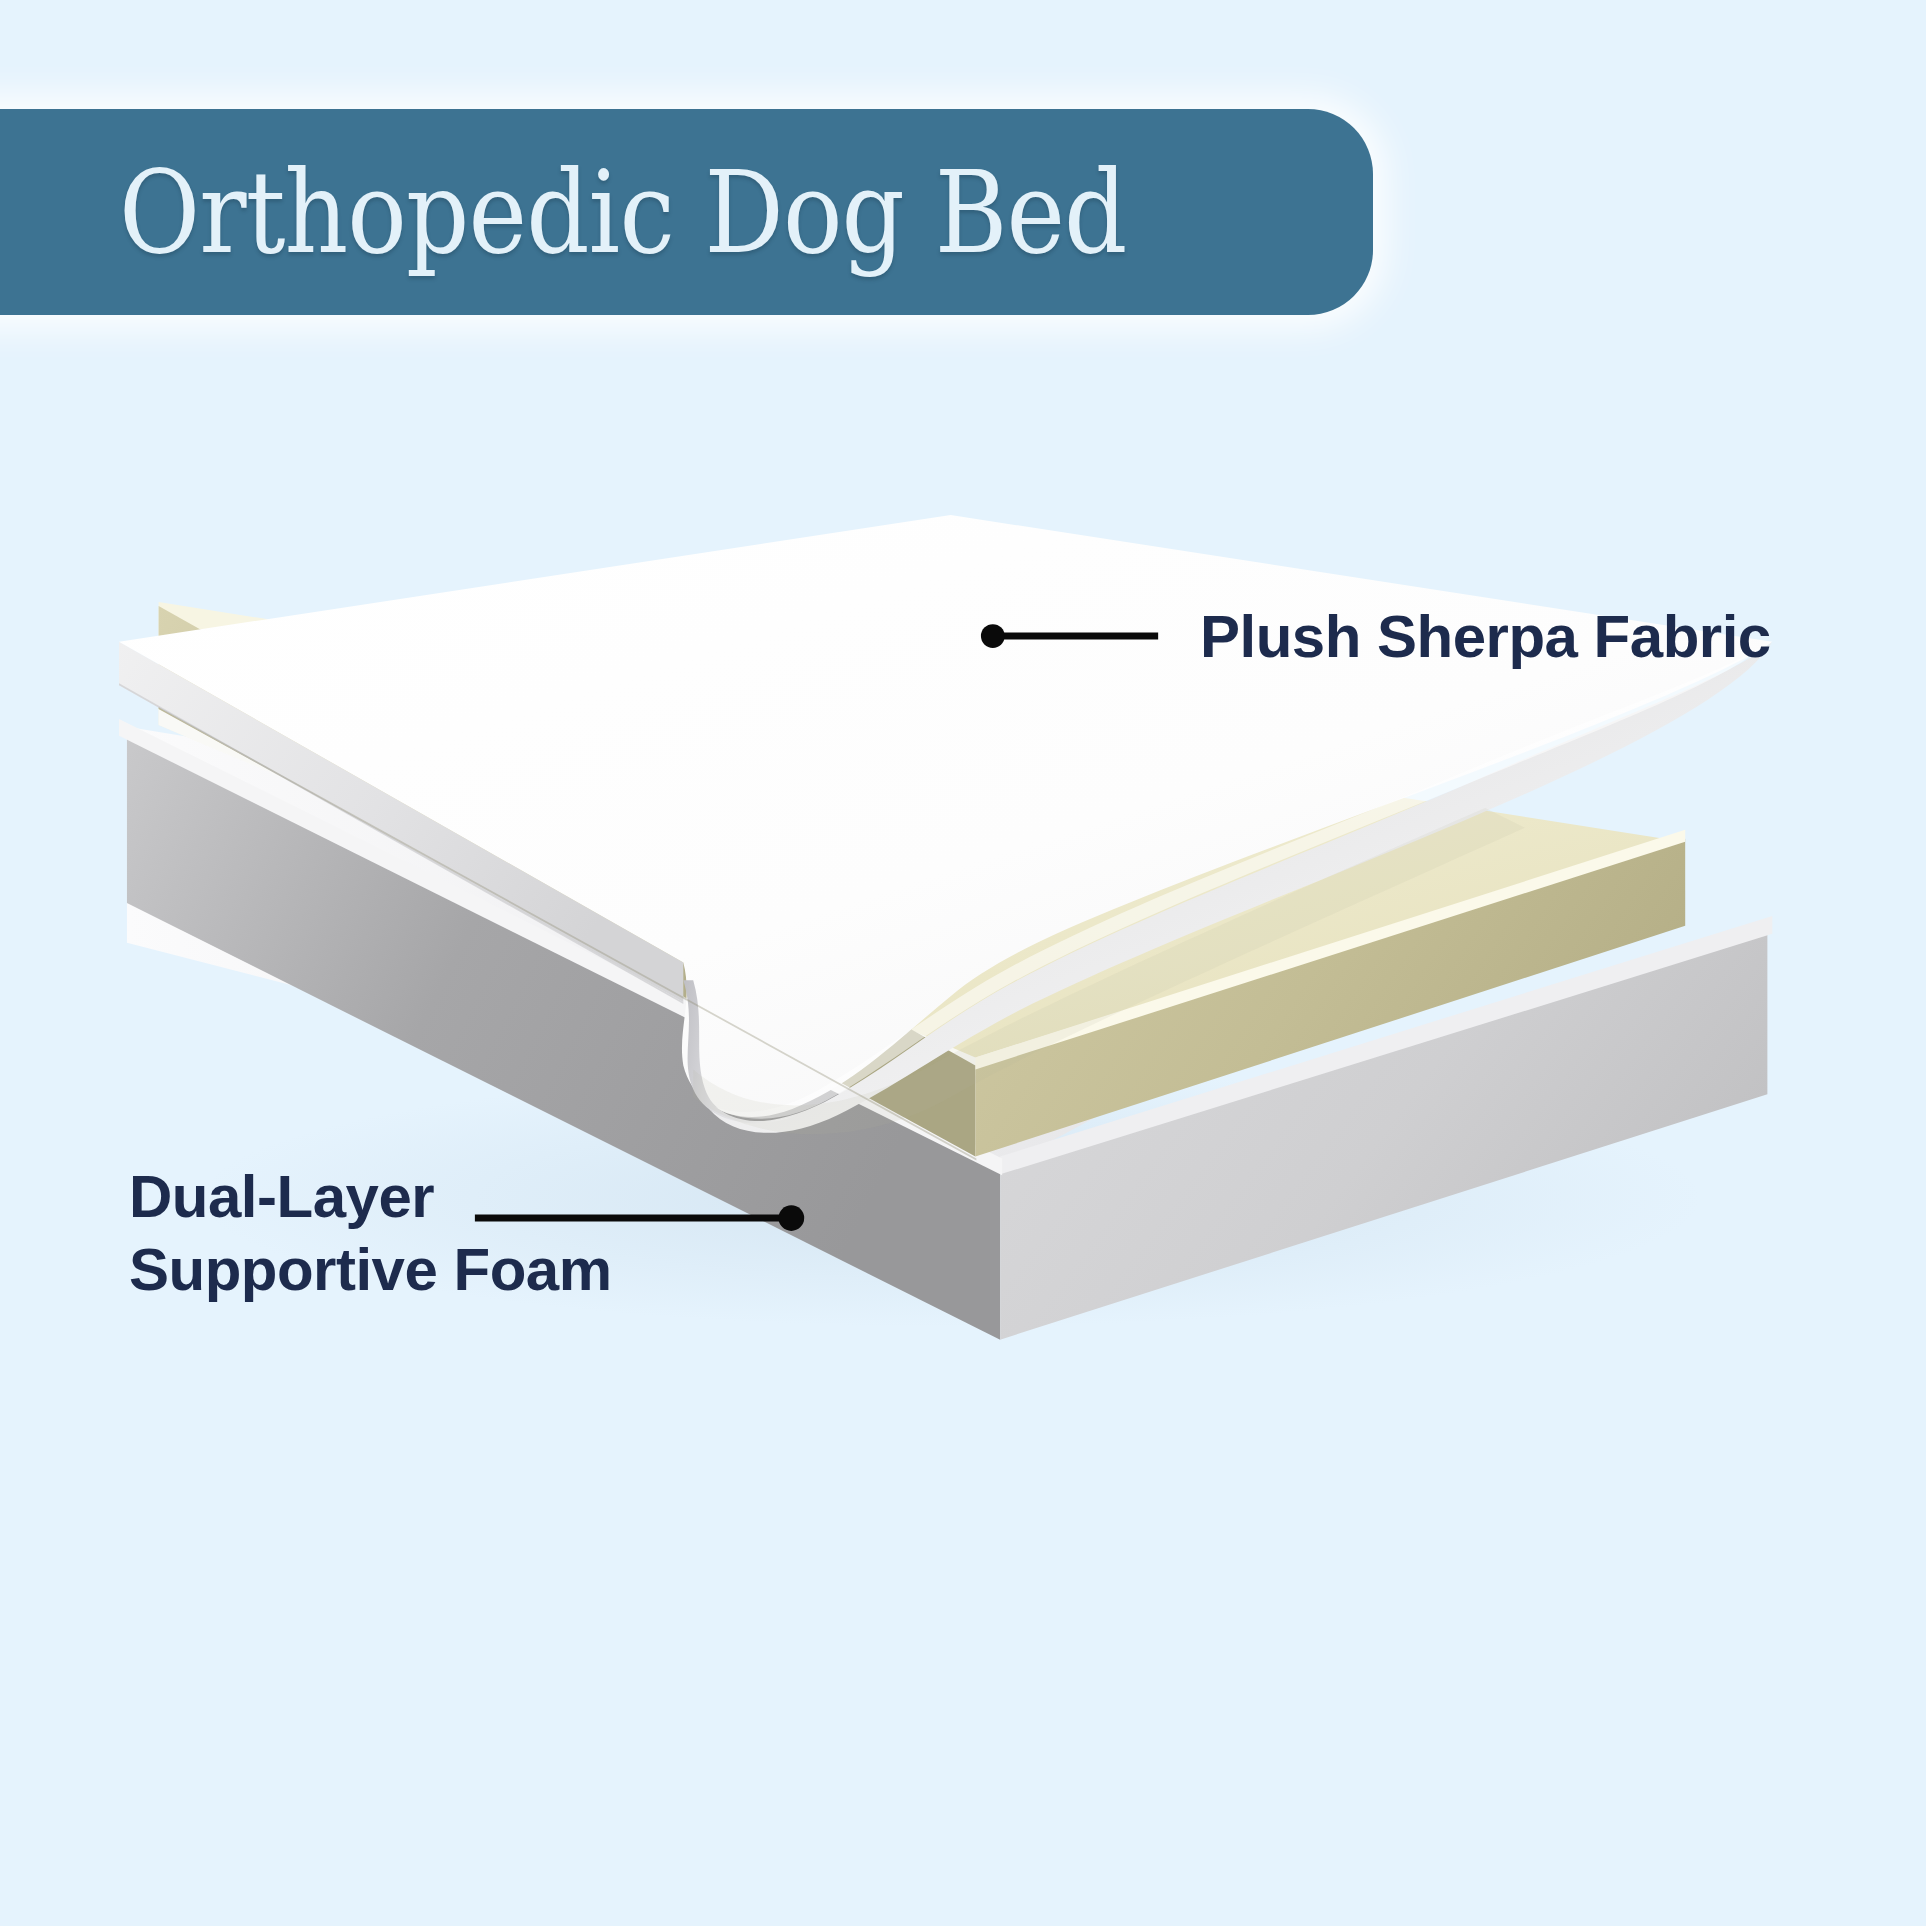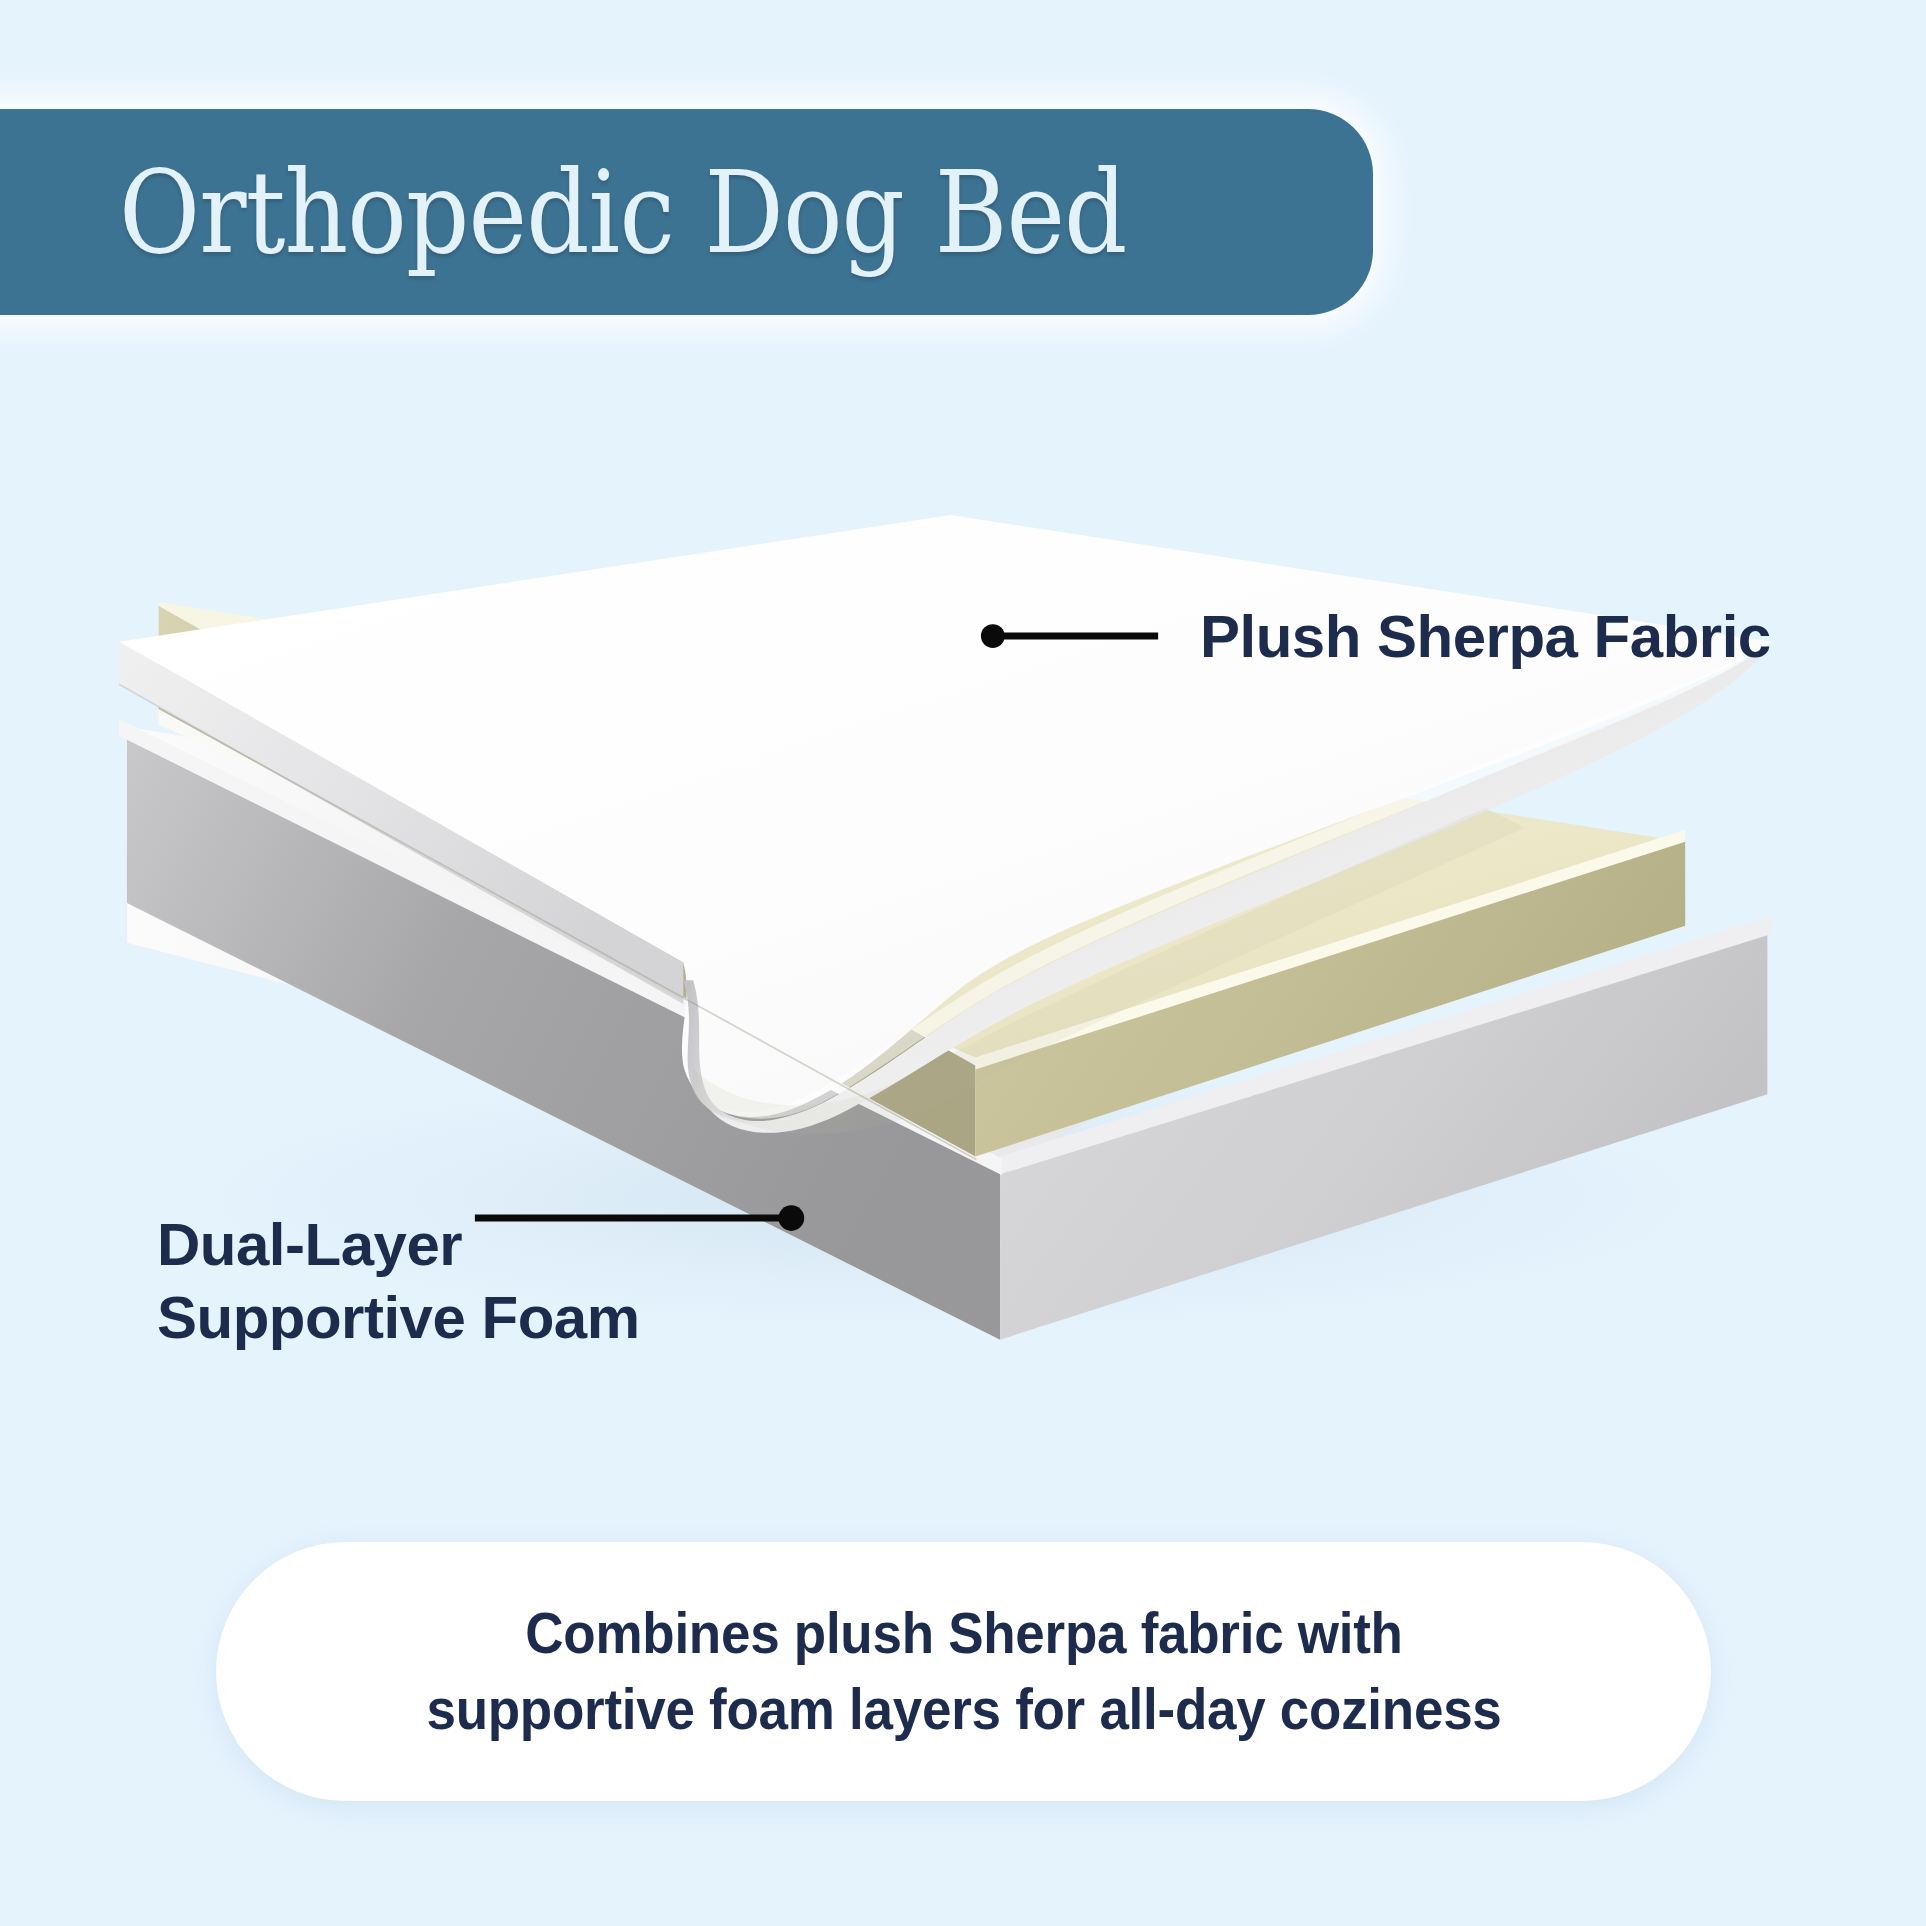--- a/index.html
+++ b/index.html
@@ -72,22 +72,21 @@
     line-height: 1.22;
     letter-spacing: -0.5px;
     white-space: pre-line;
   }
   #callout-sherpa {
     left: 1200px;
     top: 600px;
   }
   #callout-foam {
     left: 129px;
-    top: 1208px;
-    margin-left: 28px;
+    top: 1160px;
   }
 
   .leader {
     position: absolute;
     pointer-events: none;
   }
   .leader svg { display: block; }
 
   
   .caption-card {
@@ -269,19 +268,15 @@
 
   <div class="leader" id="leader-foam" style="left:465px; top:1200px;">
     <svg width="356" height="40" viewBox="0 0 360 40" xmlns="http://www.w3.org/2000/svg">
       <line x1="10" y1="18" x2="330" y2="18" stroke="#0a0a0a" stroke-width="7"></line>
       <circle cx="330" cy="18" r="13" fill="#0a0a0a"></circle>
     </svg>
   </div>
   <div class="callout" id="callout-foam">Dual-Layer
 Supportive Foam</div>
 
-  <div class="caption-card">
-    <div class="caption-text">Combines plush Sherpa fabric with
-supportive foam layers for all-day coziness</div>
-  </div>
 
 </div>
 
 
 </body></html>

